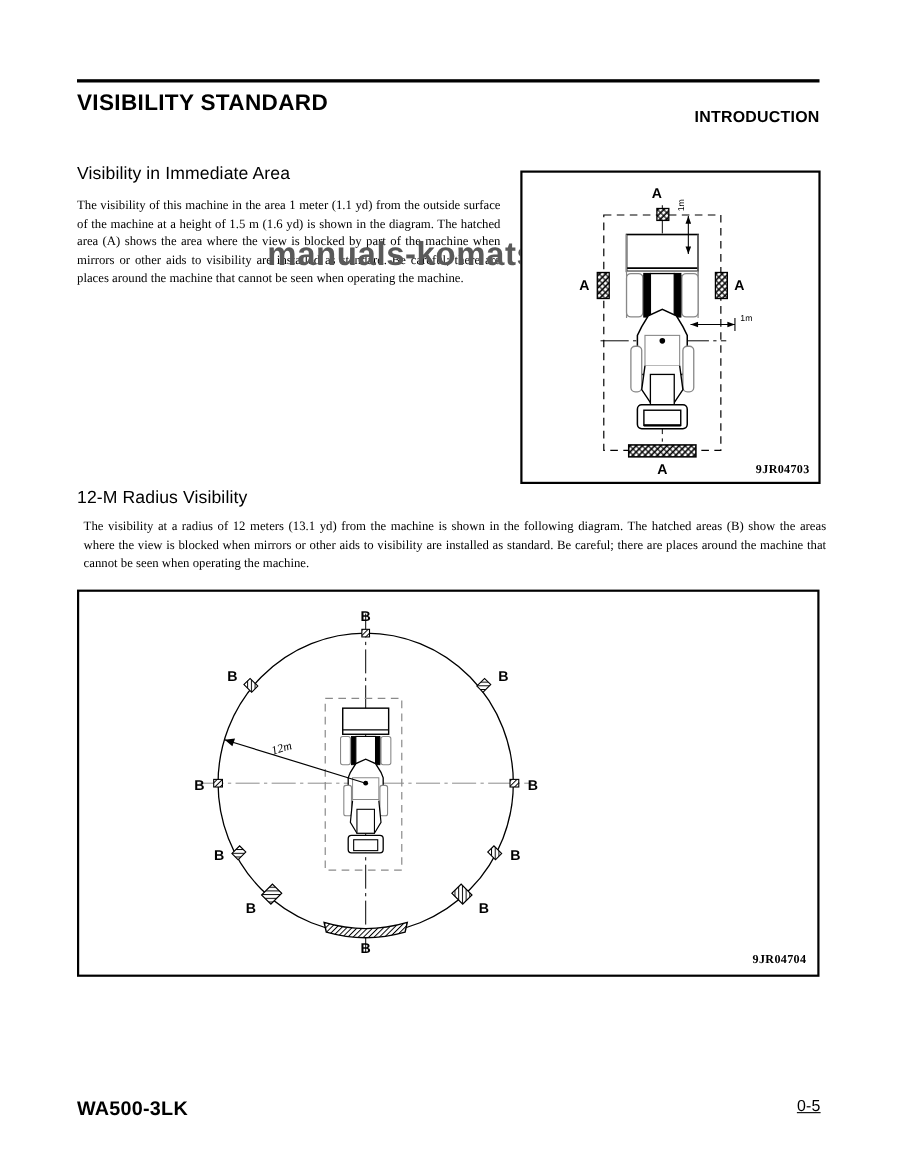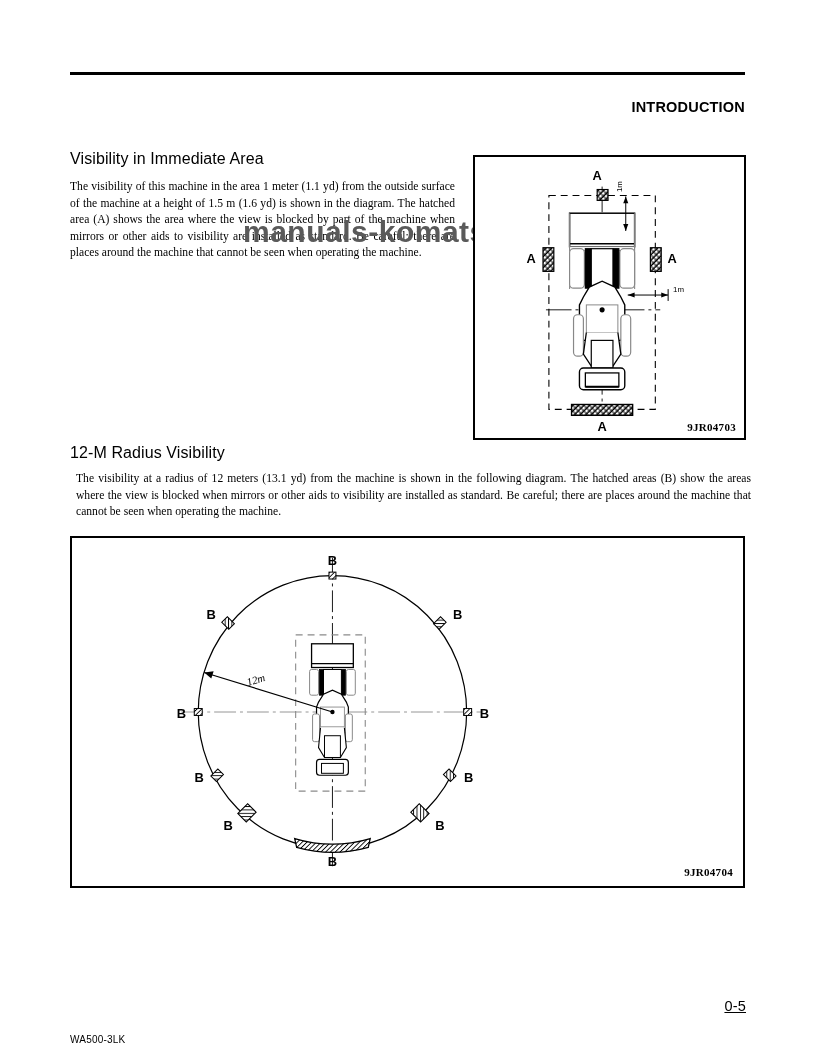--- a/index.html
+++ b/index.html
@@ -133,43 +133,45 @@
     left: 0; top: 0;
     width: 100%;
     height: 100%;
     display: block;
   }
 
   
   .footer-model {
     position: absolute;
     left: 70px;
-    top: 1034px;
-    font-size: 10px;
+    top: 998px;
+    font-size: 18px;
     letter-spacing: 0.2px;
+    font-weight: bold;
   }
   .footer-page {
     position: absolute;
     right: 70px;
     top: 998px;
     font-size: 14.5px;
     letter-spacing: 0.2px;
     text-decoration: underline;
   }
 </style>
 </head>
 <body>
 
 <div class="page">
 
   <div class="header">
     <span class="header-title">INTRODUCTION</span>
   </div>
   <div class="header-rule"></div>
 
+  <div class="h1">VISIBILITY STANDARD</div>
 
 
   <div class="h2 h2-immediate">Visibility in Immediate Area</div>
   <div class="body-text para-immediate">The visibility of this machine in the area 1 meter (1.1 yd) from the outside surface of the machine at a height of 1.5 m (1.6 yd) is shown in the diagram. The hatched area (A) shows the area where the view is blocked by part of the machine when mirrors or other aids to visibility are installed as standard. Be careful; there are places around the machine that cannot be seen when operating the machine.</div>
 
   <div class="watermark">manuals-komatsu.com</div>
 
   <div class="figbox fig1">
     <svg class="figsvg" viewBox="0 0 273 285" preserveAspectRatio="none">
       <g stroke="#000" fill="none" stroke-linecap="butt">

